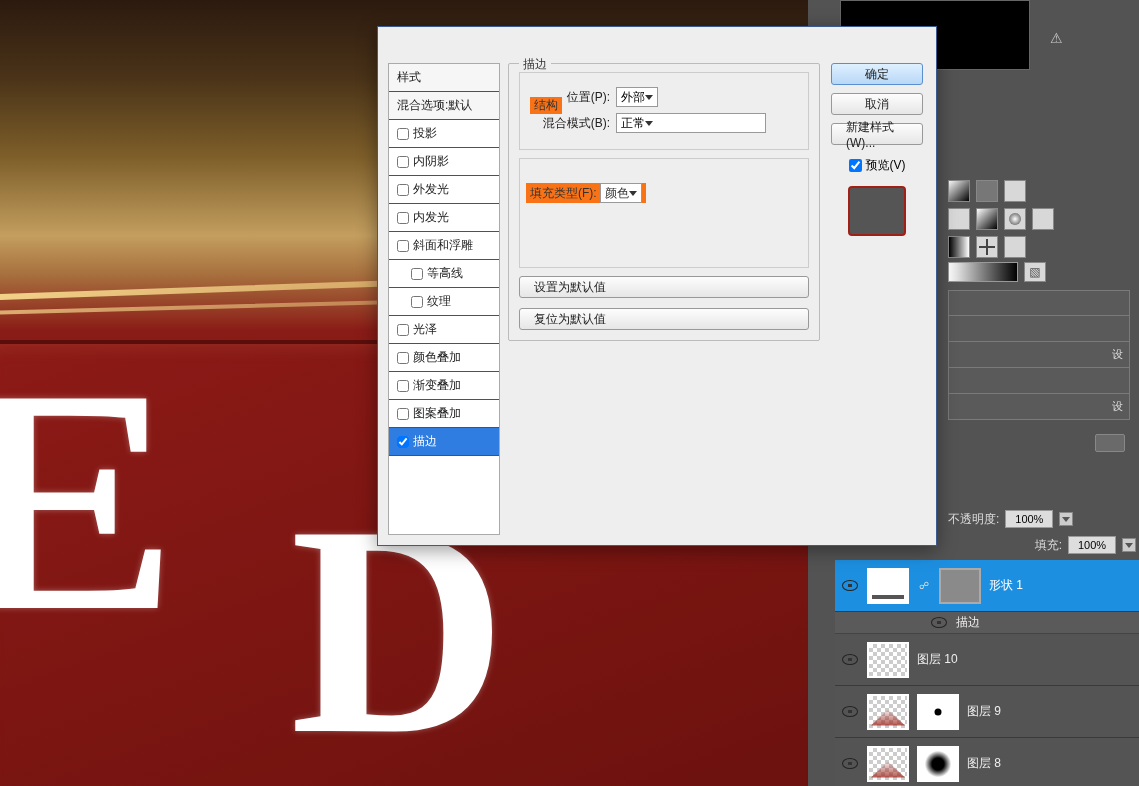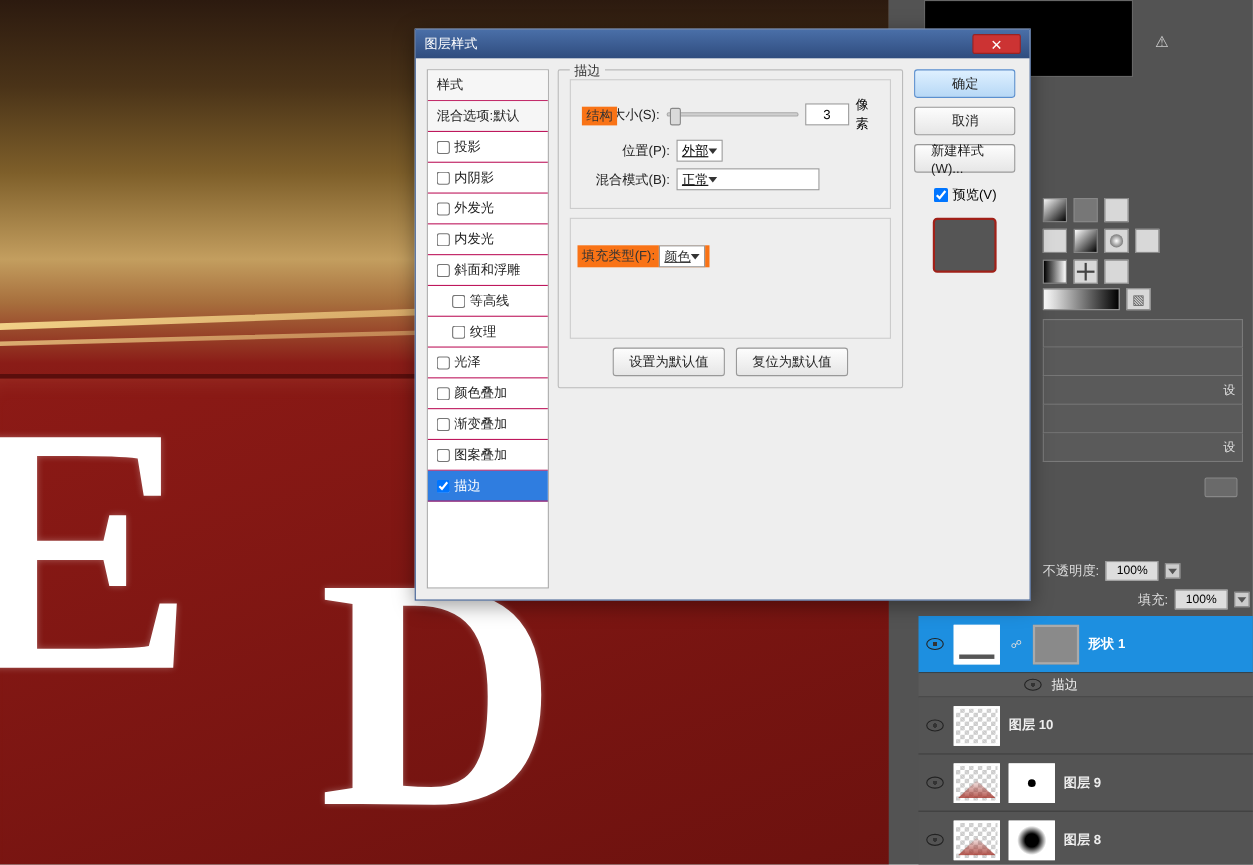--- a/index.html
+++ b/index.html
@@ -78,21 +78,21 @@
 .thumb.checker { background:
   linear-gradient(45deg,#ccc 25%,transparent 25%,transparent 75%,#ccc 75%),
   linear-gradient(45deg,#ccc 25%,transparent 25%,transparent 75%,#ccc 75%);
   background-size:8px 8px; background-position:0 0,4px 4px; background-color:#fff; }
 .thumb.dot::after { content:""; position:absolute; left:50%; top:50%; width:7px; height:7px; background:#000; border-radius:50%; transform:translate(-50%,-50%); }
 .thumb.fan::after { content:""; position:absolute; left:2px; right:2px; bottom:2px; top:14px; background:linear-gradient(180deg,rgba(160,40,30,.1),rgba(160,40,30,.8)); clip-path:polygon(50% 0,100% 100%,0 100%); }
 .thumb.rad::after { content:""; position:absolute; inset:2px; background:radial-gradient(circle,#000 6px,#fff 60%); }
 .thumb.shape::after { content:""; position:absolute; left:3px; right:3px; bottom:3px; height:4px; background:#555; }
 .thumb.mask { background:#8a8a8a; border-color:#aaa; }
 .link-ic { width:14px; height:14px; display:flex; align-items:center; justify-content:center; color:#ddd; font-size:10px; }
-.lyr-name { color:#eee; white-space:nowrap;font-weight:bold; }
+.lyr-name { color:#eee; white-space:nowrap; }
 .layer-row.sel .lyr-name { color:#fff; }
 .fx-sub { background:#5a5a5a; padding-left:95px; height:22px; display:flex; align-items:center; gap:8px; color:#eee; font-size:11px; border-bottom:1px solid #444; }
 
 .dialog {
   position:absolute; left:377px; top:26px; width:560px; height:520px;
   background:#eeeeee; border:1px solid #3a5a90;
   box-shadow:0 4px 18px rgba(0,0,0,.4);
 }
 .dlg-title {
   height:26px; background:linear-gradient(#4a6fa8,#2f4c7e); color:#fff;
@@ -112,25 +112,25 @@
 .grp > .legend { position:absolute; top:-8px; left:10px; background:#eee; padding:0 4px; color:#333; }
 .inner-grp { border:1px solid #ccc; padding:8px 10px 10px; position:relative; margin-bottom:8px; }
 .inner-grp > .legend { position:absolute; top:-8px; left:10px; background:#f97316; padding:0 4px; color:#333;margin-top:32px; }
 .form-row { display:flex; align-items:center; gap:6px; margin:6px 0; }
 .form-row label { width:80px; text-align:right; color:#222; }
 .slider { flex:0 0 120px; height:4px; background:#cfcfcf; border:1px solid #aaa; position:relative; border-radius:2px; }
 .slider::after { content:""; position:absolute; top:-5px; width:8px; height:14px; background:#dadada; border:1px solid #888; border-radius:2px; }
 .slider.low::after { left:2px; }
 .slider.high::after { left:108px; }
 .numbox { width:40px; height:20px; border:1px solid #999; background:#fff; text-align:center; }
-.combo { height:20px; border:1px solid #999; background:#fff; display:inline-flex; align-items:center; padding:0 4px; gap:0;text-decoration:underline; }
+.combo { height:20px; border:1px solid #999; background:#fff; display:inline-flex; align-items:center; padding:0 4px; gap:0; }
 .combo .tri { border-left:4px solid transparent; border-right:4px solid transparent; border-top:5px solid #333; }
 .swatch { width:34px; height:18px; background:#8e1b15; border:1px solid #666; display:inline-block; }
-.btn-row { display:flex; gap:10px; justify-content:center; margin-top:6px; }
-.btn { height:22px; padding:12px 14px; background:linear-gradient(#fdfdfd,#e6e6e6); border:1px solid #999; border-radius:3px; color:#222; display:inline-flex; align-items:center; }
+.btn-row { display:flex; gap:10px; justify-content:center; margin-top:6px;flex-direction:column; }
+.btn { height:22px; padding:0 14px; background:linear-gradient(#fdfdfd,#e6e6e6); border:1px solid #999; border-radius:3px; color:#222; display:inline-flex; align-items:center; }
 
 .dlg-right { width:98px; display:flex; flex-direction:column; gap:8px; align-items:center; }
 .dlg-right .btn { width:92px; justify-content:center; }
 .btn.primary { background:linear-gradient(#dff0ff,#b7d8f6); border-color:#5a8fcf; }
 .chk-row { display:flex; align-items:center; gap:4px; margin-top:4px; }
 .preview-box { width:58px; height:50px; background:#555; border:2px solid #a02018; border-radius:4px; margin-top:4px; }
 </style>
 </head>
 <body>
 
@@ -211,24 +211,20 @@
   </div>
   <div class="layer-row">
     <span class="eye"></span>
     <div class="thumb checker fan"></div>
     <div class="thumb rad"></div>
     <span class="lyr-name">图层 8</span>
   </div>
 </div>
 
 <div class="dialog">
-  <div class="dlg-title">
-    <span>图层样式</span>
-    <span class="close">✕</span>
-  </div>
   <div class="dlg-body">
     <div class="dlg-left">
       <div class="hdr">样式</div>
       <div class="hdr">混合选项:默认</div>
 
       <div>
           <input type="checkbox" style="">
           <span>投影</span>
         </div>
       <div>
@@ -275,36 +271,30 @@
           <input type="checkbox" checked="" style="">
           <span>描边</span>
         </div>
     </div>
 
     <div class="dlg-center">
       <div class="grp">
         <span class="legend">描边</span>
         <div class="inner-grp">
           <span class="legend">结构</span>
-          <div class="form-row">
-            <label>大小(S):</label>
-            <div class="slider low"></div>
-            <input class="numbox" value="3" style="">
-            <span>像素</span>
-          </div>
           <div class="form-row">
             <label>位置(P):</label>
             <span class="combo">
                 <span>外部</span>
                 <span class="tri"></span>
               </span>
           </div>
           <div class="form-row">
             <label>混合模式(B):</label>
-            <span class="combo" style="width:130px">
+            <span class="combo" style="width:150px">
                 <span>正常</span>
                 <span class="tri"></span>
               </span>
           </div>
         </div>
         <div class="inner-grp">
           <span class="legend" style="left:6px">
             <span>填充类型(F):</span>
             <span class="combo">
                 <span>颜色</span>

